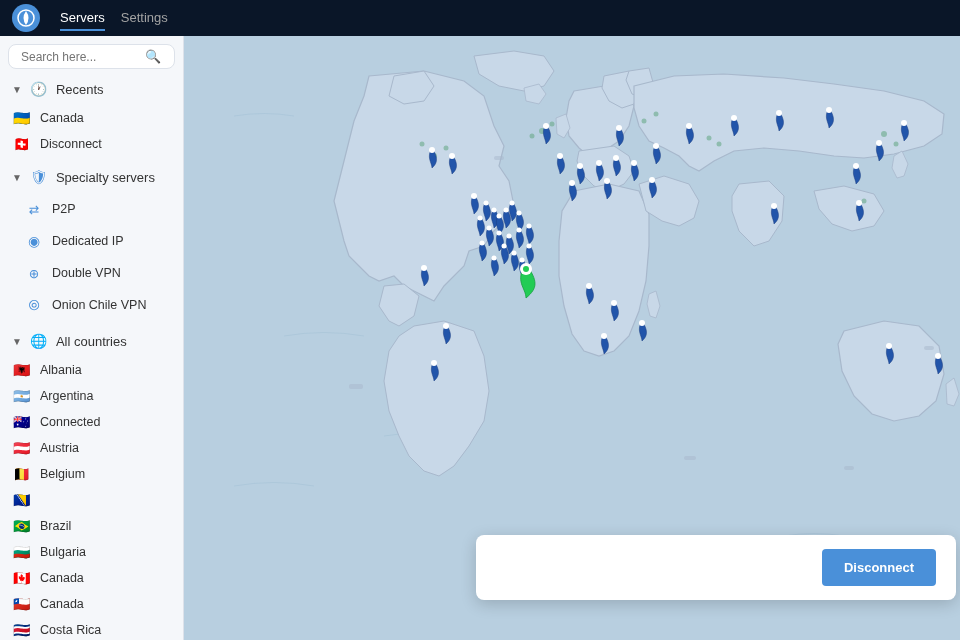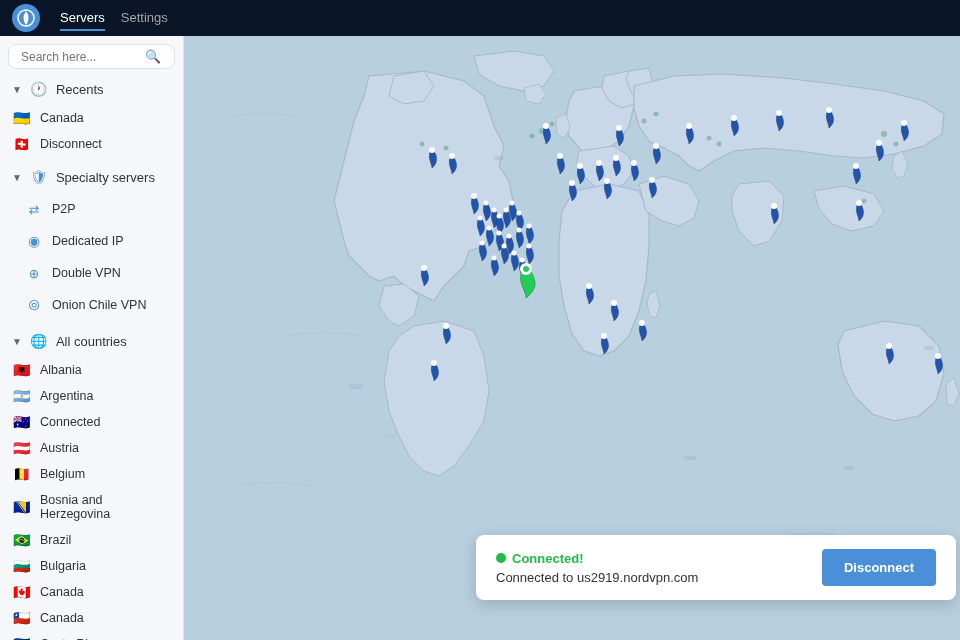--- a/index.html
+++ b/index.html
@@ -209,21 +209,20 @@
     <div class="sidebar-item">
       <span class="flag">🇦🇹</span>
       <span class="item-label">Austria</span>
     </div>
     <div class="sidebar-item">
       <span class="flag">🇧🇪</span>
       <span class="item-label">Belgium</span>
     </div>
     <div class="sidebar-item">
       <span class="flag">🇧🇦</span>
-      <span class="item-label">Bosnia and Herzegovina</span>
     </div>
     <div class="sidebar-item">
       <span class="flag">🇧🇷</span>
       <span class="item-label">Brazil</span>
     </div>
     <div class="sidebar-item">
       <span class="flag">🇧🇬</span>
       <span class="item-label">Bulgaria</span>
     </div>
     <div class="sidebar-item">
@@ -469,23 +468,16 @@
 
         <path d="M248 132 C248 127 242 121 248 112 C254 121 254 127 248 132Z" fill="#2255aa" stroke="#1a3d80" stroke-width="0.5"></path>
         <circle cx="248" cy="114" r="3" fill="white"></circle>
 
         <path d="M720 105 C720 100 714 94 720 85 C726 94 726 100 720 105Z" fill="#2255aa" stroke="#1a3d80" stroke-width="0.5"></path>
         <circle cx="720" cy="87" r="3" fill="white"></circle>
       </g>
     </svg>
 
     <div class="connection-bar">
-      <div class="connection-info">
-        <div class="connected-label">
-          <span class="dot"></span>
-          <span>Connected!</span>
-        </div>
-        <div class="connected-server">Connected to us2919.nordvpn.com</div>
-      </div>
       <button class="disconnect-btn">Disconnect</button>
     </div>
   </div>
 </div>
 
 </body></html>

